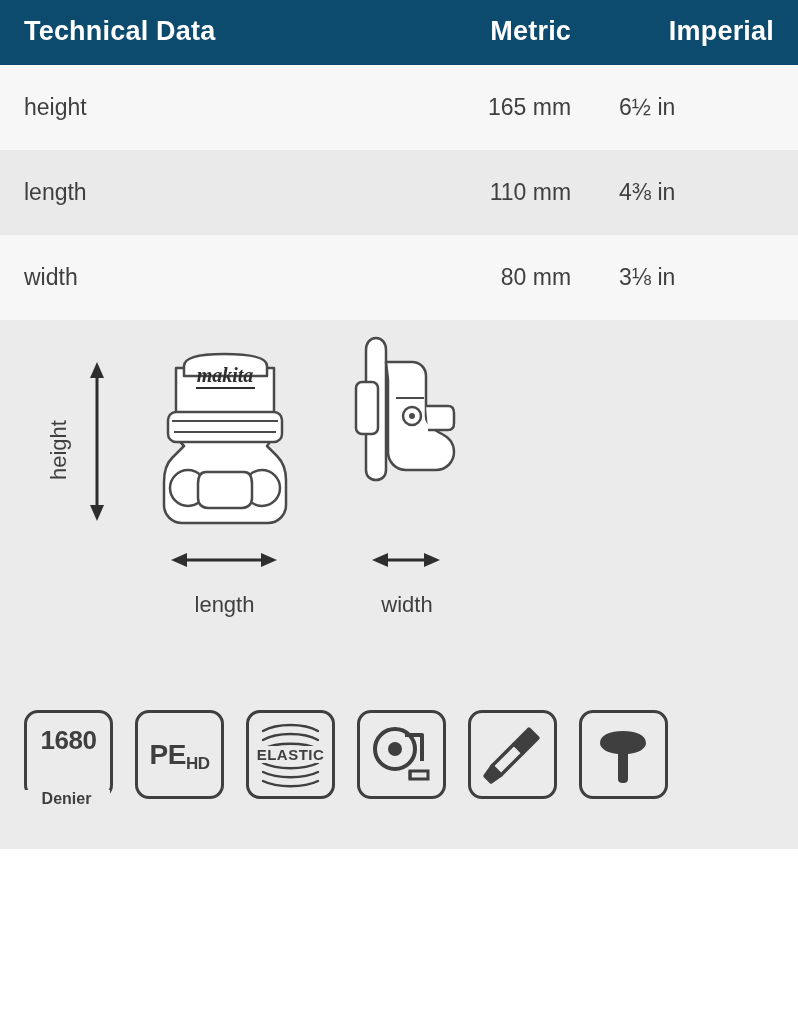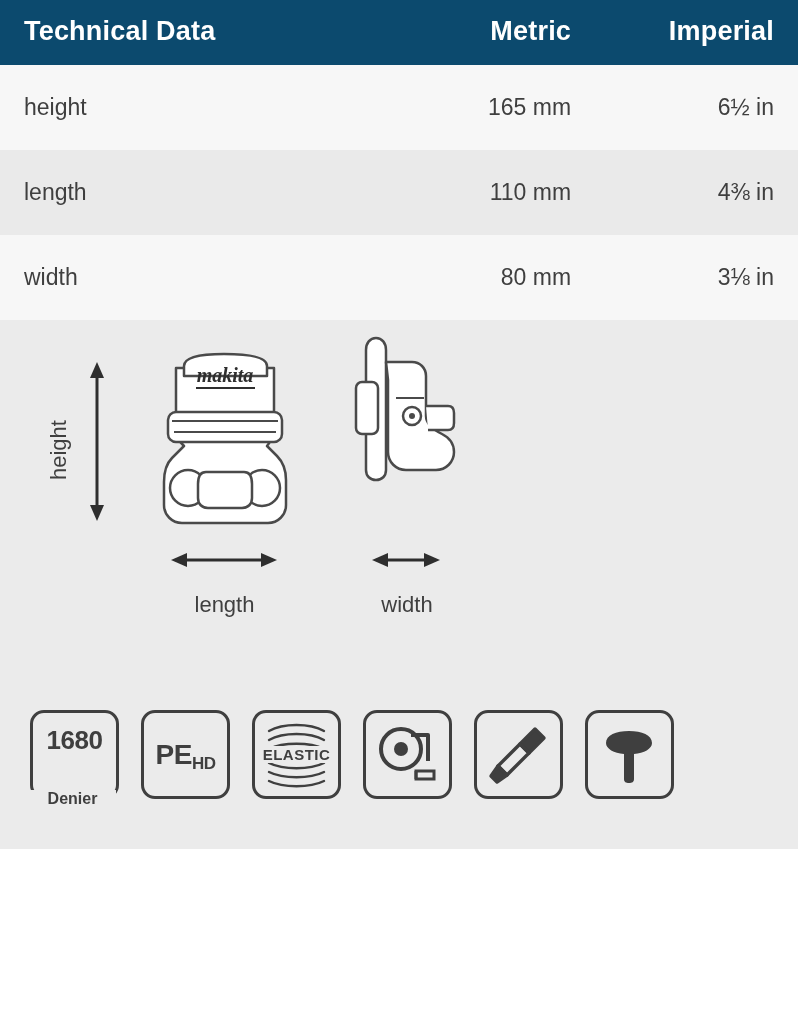--- a/index.html
+++ b/index.html
@@ -43,21 +43,21 @@
 
   table.spec tbody td {
     font-size: 23px;
     padding: 24px 24px 25px 24px;
     height: 36px;
     vertical-align: middle;
     color: #3f3f3f;
   }
   td.c-label { text-align: left; }
   td.c-metric { text-align: right; }
-  td.c-imperial { text-align: right; padding-right: 26px; }
+  td.c-imperial { padding-right: 26px; }
 
   tbody tr.odd td { background: #f7f7f7; }
   tbody tr.even td { background: #eaeaea; }
 
   .tiny-dot {
     color: #3a6ea8;
     font-size: 23px;
     padding-left: 42px;
   }
 
@@ -91,21 +91,21 @@
     font-size: 22px;
     color: #3f3f3f;
     text-align: center;
   }
   .hlabel.length { left: 123px; top: 272px; width: 155px; }
   .hlabel.width  { left: 318px; top: 272px; width: 130px; }
 
   
   .icons {
     position: absolute;
-    left: 30px;
+    left: 24px;
     bottom: 50px;
     display: flex;
     gap: 22px;
   }
   .icon-box {
     width: 89px;
     height: 89px;
     border: 3px solid #3f3f3f;
     border-radius: 14px;
     background: #ebebeb;

